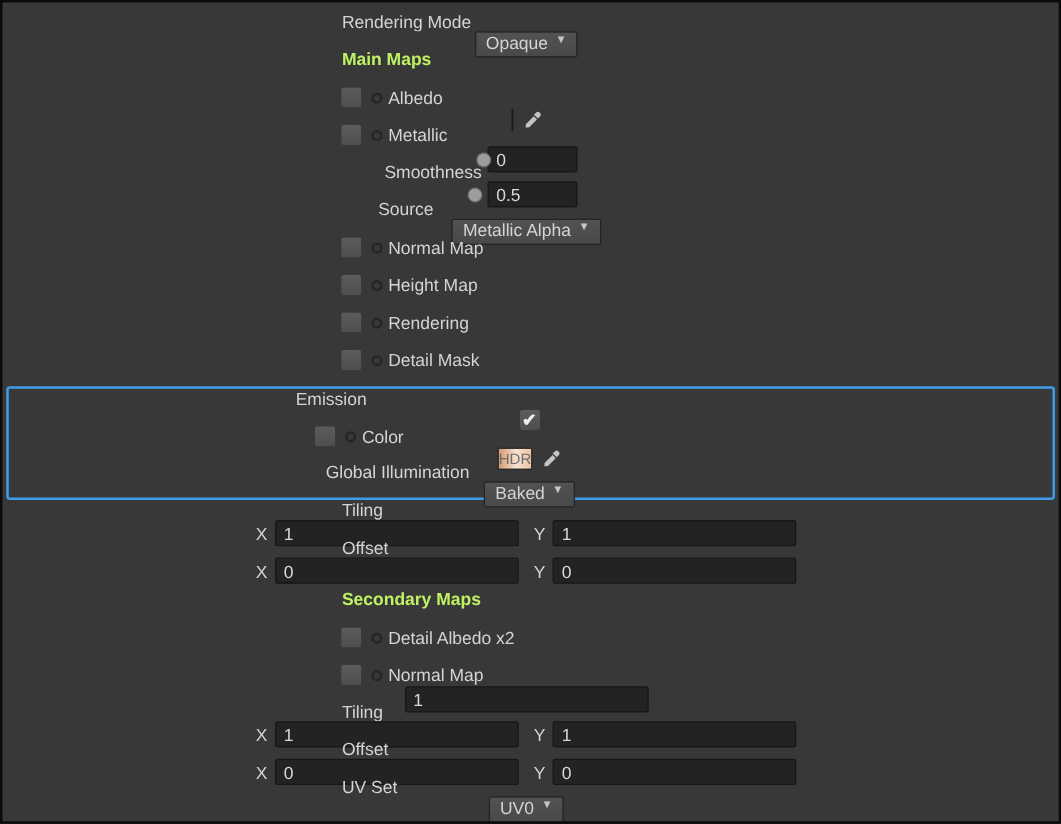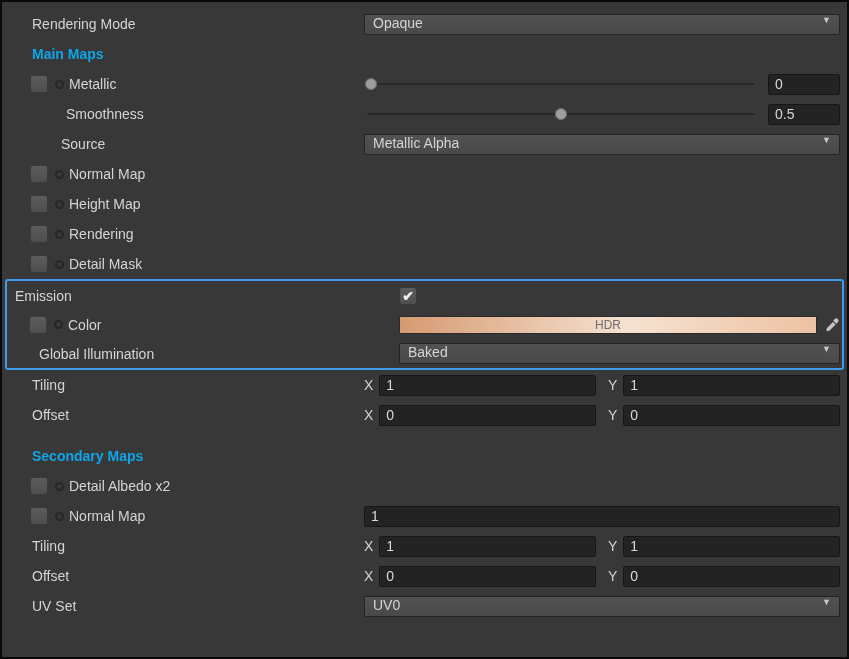--- a/index.html
+++ b/index.html
@@ -11,26 +11,26 @@
     width: 849px;
     height: 659px;
     background: var(--bg, #383838);
     border: 2px solid #0a0a0a;
     padding-top: 7px;
     overflow: hidden;
     color: var(--text, #d4d4d4);
     font-size: 14px;
   }
 
-  .row { display: flex; align-items: center; height: 30px; }
+  .row { display: flex; align-items: center; height: 30px; flex-direction: column; }
   .label-col { width: 362px; flex: none; display: flex; align-items: center; overflow: hidden; }
   .ctrl-col { flex: 1; display: flex; align-items: center; padding-right: 7px; min-width: 0; }
 
   .lbl { white-space: nowrap; }
-  .hdr { font-weight: 700; color: #0ea5e9; }
+  .hdr { font-weight: 700; color: #bef264; }
 
   .indent-1 { padding-left: 30px; }
   .indent-smooth { padding-left: 64px; align-items: flex-end; }
   .indent-source { padding-left: 59px; }
 
   .checkbox {
     width: 18px; height: 18px; flex: none;
     margin-left: 28px;
     background: linear-gradient(#5c5c5c, #4e4e4e);
     border: 1px solid #3a3a3a;
@@ -148,20 +148,33 @@
       </div>
     </div>
   </div>
 
   <div class="row">
     <div class="label-col indent-1">
       <span class="lbl hdr">Main Maps</span>
     </div>
   </div>
 
+  <div class="row">
+    <div class="label-col">
+      <span class="checkbox"></span>
+      <span class="obj-circle"></span>
+      <span class="lbl">Albedo</span>
+    </div>
+    <div class="ctrl-col">
+      <div class="swatch-white"></div>
+      <svg class="eyedrop" viewBox="0 0 16 16">
+        <path d="M13.9 2.1a2.2 2.2 0 0 1 0 3.1l-1.6 1.6-3.1-3.1 1.6-1.6a2.2 2.2 0 0 1 3.1 0z M8.5 4.4l3.1 3.1-6 6c-.25.25-.6.4-.95.4l-2.15.1.1-2.15c0-.35.15-.7.4-.95l6-6z"></path>
+      </svg>
+    </div>
+  </div>
 
   <div class="row">
     <div class="label-col">
       <span class="checkbox"></span>
       <span class="obj-circle"></span>
       <span class="lbl">Metallic</span>
     </div>
     <div class="ctrl-col">
       <div class="slider">
         <div class="track"></div>

